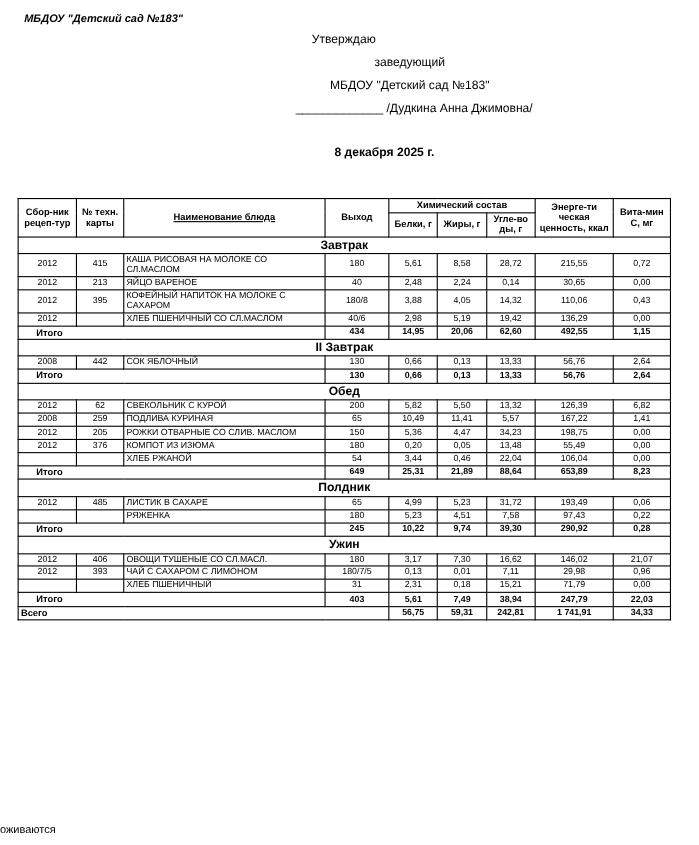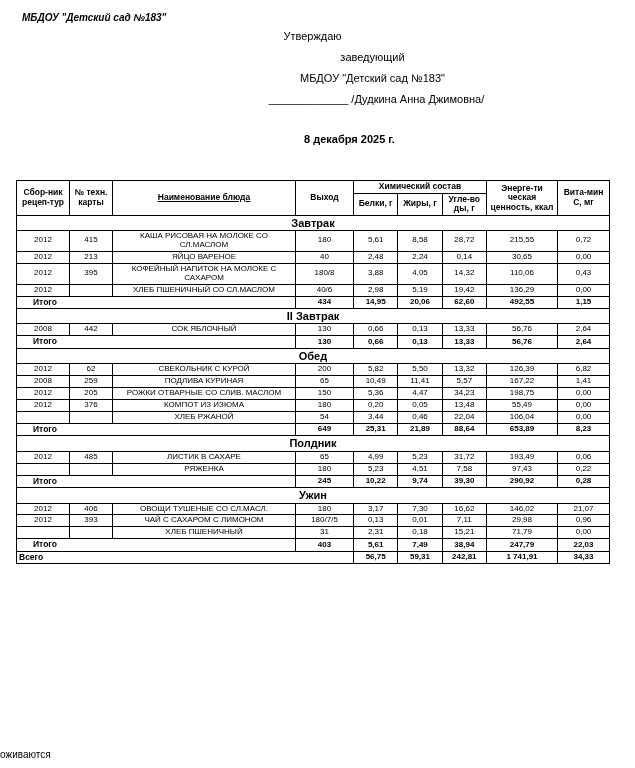--- a/index.html
+++ b/index.html
@@ -102,21 +102,21 @@
   .h-num  { width: 38px; }
   .h-name { width: 178px; text-decoration: underline; }
   .h-vyh  { width: 53px; }
   .h-bel  { width: 56px; }
   .h-zhir { width: 52px; }
   .h-ugl  { width: 56px; }
   .h-enrg { width: 66px; }
   .h-vit  { width: 47px; }
 
   td.c-sbor, td.c-num { text-align: center; }
-  td.c-name { text-align: center; padding-left: 3px; text-transform: uppercase; }
+  td.c-name { text-align: left; padding-left: 3px; text-transform: uppercase; }
   td.num { text-align: center; }
   .meal-row td {
     text-align: center;
     font-weight: bold;
     font-size: 11px;
     padding: 3px 0;
   }
   .total-row td {
     font-weight: bold;
   }

